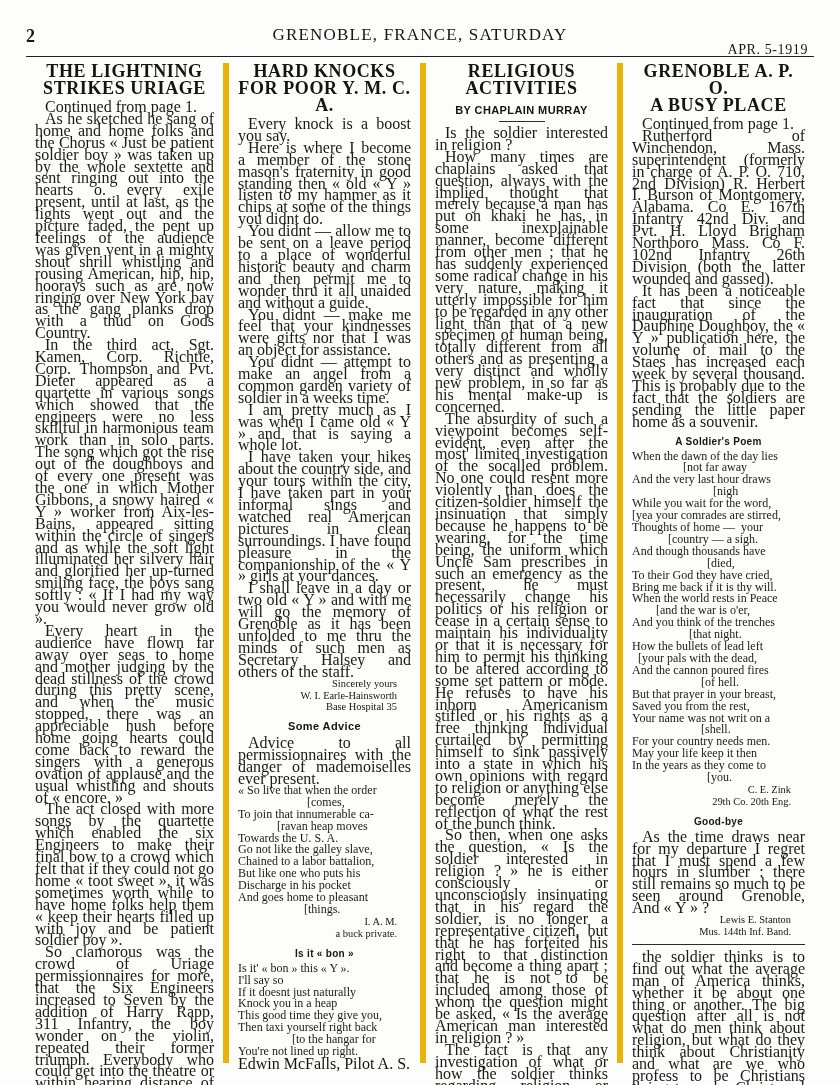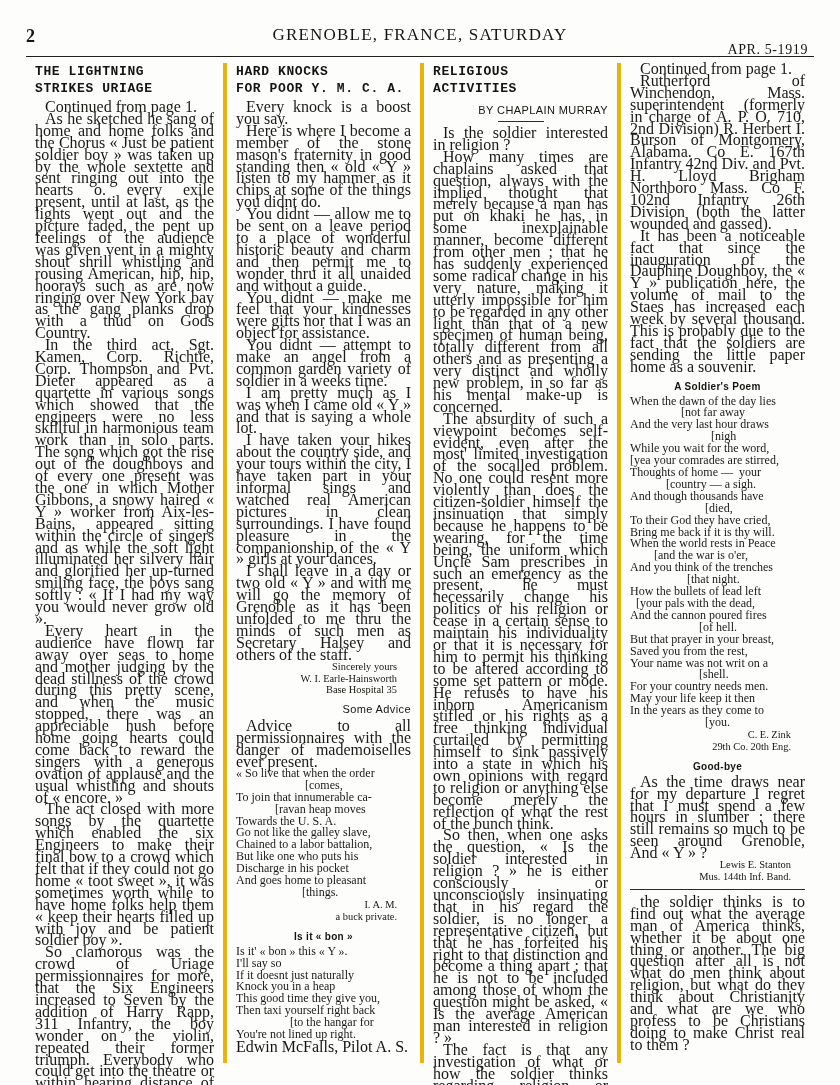--- a/index.html
+++ b/index.html
@@ -58,35 +58,35 @@
     align-items: stretch;
     height: 1000px;
   }
   .col {
     width: 25%;
     box-sizing: border-box;
     padding: 0 9px;
     position: relative;
   }
   .col + .col {
-    border-left: 4px solid #eab308;
+    border-left: 6px solid #eab308;
   }
   .col-head {
-    font-size: 13px;
+    text-align: center;
+    font-size: 18px;
     line-height: 17px;
     letter-spacing: .6px;
     font-weight: bold;
     margin-bottom: 4px;
-    font-family: Liberation Mono, monospace;
   }
   .col-head .l2 { display: block; }
   .subhead {
-    text-align: right;
+    text-align: center;
     font-size: 11px;
-    font-weight: normal;
+    font-weight: bold;
     letter-spacing: .4px;
     margin: 7px 0 5px 0;
     font-family: "Liberation Sans", sans-serif;
   }
   .subhead-sm {
     text-align: center;
     font-size: 10px;
     font-weight: bold;
     letter-spacing: .3px;
     margin: 8px 0 4px 0;
@@ -206,20 +206,21 @@
         <div class="col-head"><span>RELIGIOUS</span><span class="l2">ACTIVITIES</span></div>
         <div class="subhead">BY CHAPLAIN MURRAY</div>
         <div class="rule"></div>
         <p>Is the soldier interested in religion ?</p>
         <p>How many times are chaplains asked that question, always with the implied thought that merely because a man has put on khaki he has, in some inexplainable manner, become different from other men ; that he has suddenly experienced some radical change in his very nature, making it utterly impossible for him to be regarded in any other light than that of a new specimen of human being, totally different from all others and as presenting a very distinct and wholly new problem, in so far as his mental make-up is concerned.</p>
         <p>The absurdity of such a viewpoint becomes self-evident, even after the most' limited investigation of the socalled problem. No one could resent more violently than does the citizen-soldier himself the insinuation that simply because he happens to be wearing, for the time being, the uniform which Uncle Sam prescribes in such an emergency as the present, he must necessarily change his politics or his religion or cease in a certain sense to maintain his individuality or that it is necessary for him to permit his thinking to be altered according to some set pattern or mode. He refuses to have his inborn Americanism stifled or his rights as a free thinking individual curtailed by permitting himself to sink passively into a state in which his own opinions with regard to religion or anything else become merely the reflection of what the rest of the bunch think.</p>
         <p>So then, when one asks the question, « Is the soldier interested in religion ? » he is either consciously or unconsciously insinuating that in his regard the soldier, is no longer a representative citizen, but that he has forfeited his right to that distinction and become a thing apart ; that he is not to be included among those of whom the question might be asked, « Is the average American man interested in religion ? »</p>
         <p>The fact is that any investigation of what or how the soldier thinks regarding religion or politics or the high cost of living, does not reveal so much what a differentiated class thinks as it does of the representative thought life of the Nation itself. To find out what</p>
       </div>
       <div class="col">
+        <div class="col-head"><span>GRENOBLE A. P. O.</span><span class="l2">A BUSY PLACE</span></div>
         <p>Continued from page 1.</p>
         <p>Rutherford of Winchendon, Mass. superintendent (formerly in charge of A. P. O. 710, 2nd Division) R. Herbert I. Burson of Montgomery, Alabama. Co E. 167th Infantry 42nd Div. and Pvt. H. Lloyd Brigham Northboro Mass. Co F. 102nd Infantry 26th Division (both the latter wounded and gassed).</p>
         <p>It has been a noticeable fact that since the inauguration of the Dauphine Doughboy, the « Y » publication here, the volume of mail to the Staes has increased each week by several thousand. This is probably due to the fact that the soldiers are sending the little paper home as a souvenir.</p>
         <div class="subhead-sm">A Soldier's Poem</div>
         <div class="verse">
           <div class="poem-line">When the dawn of the day lies</div>
           <div class="poem-line">                 [not far away</div>
           <div class="poem-line">And the very last hour draws</div>
           <div class="poem-line">                           [nigh</div>
           <div class="poem-line">While you wait for the word,</div>

